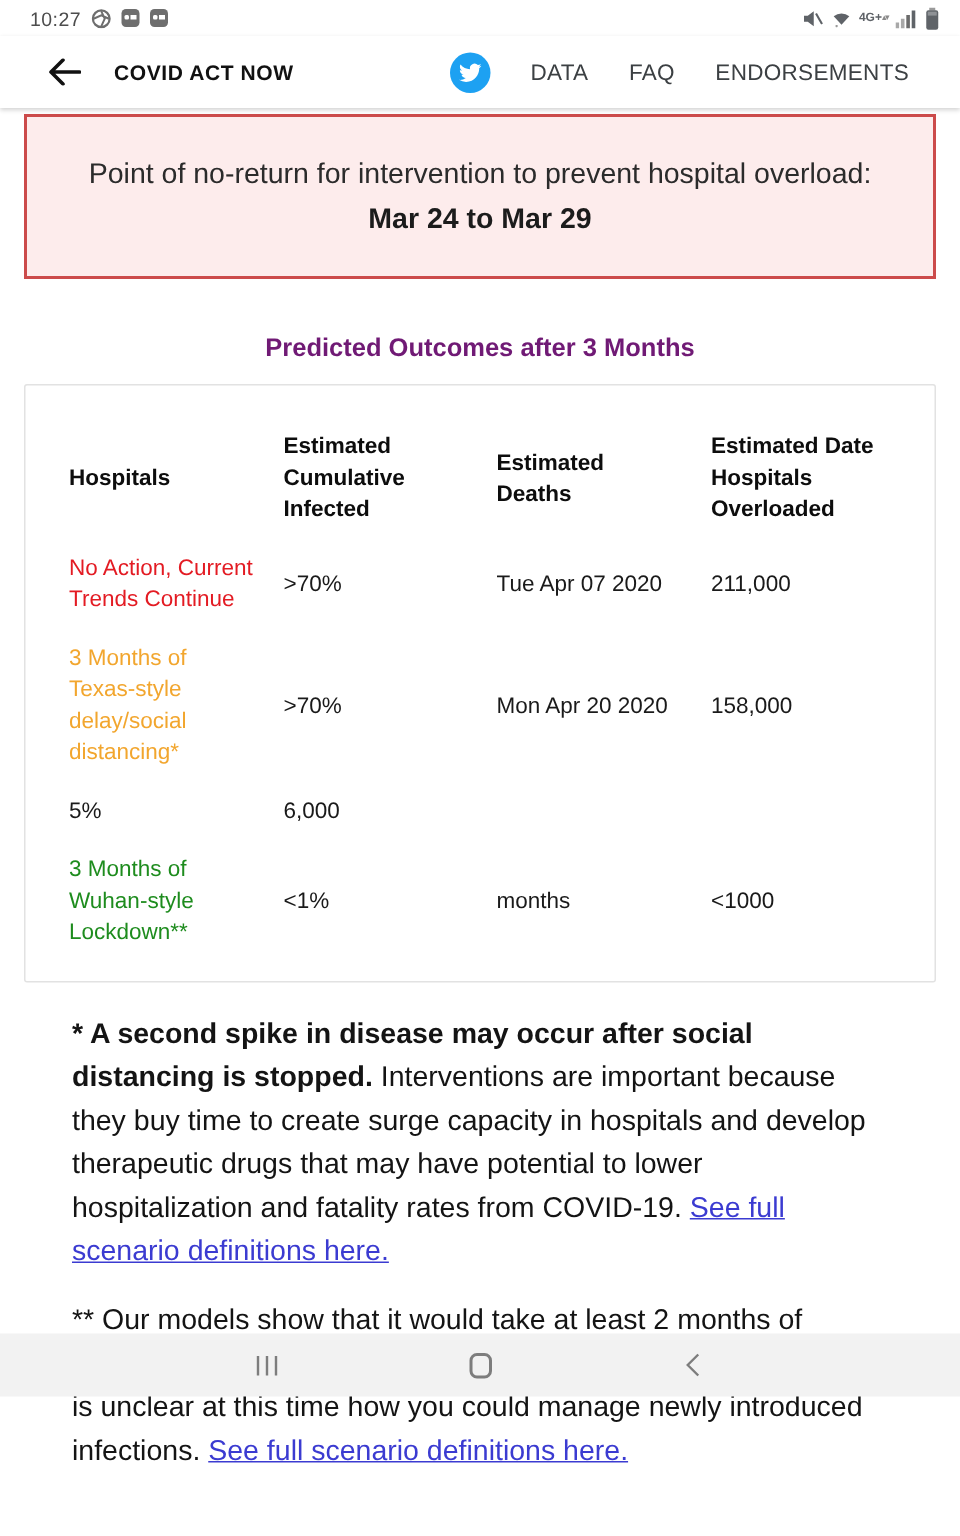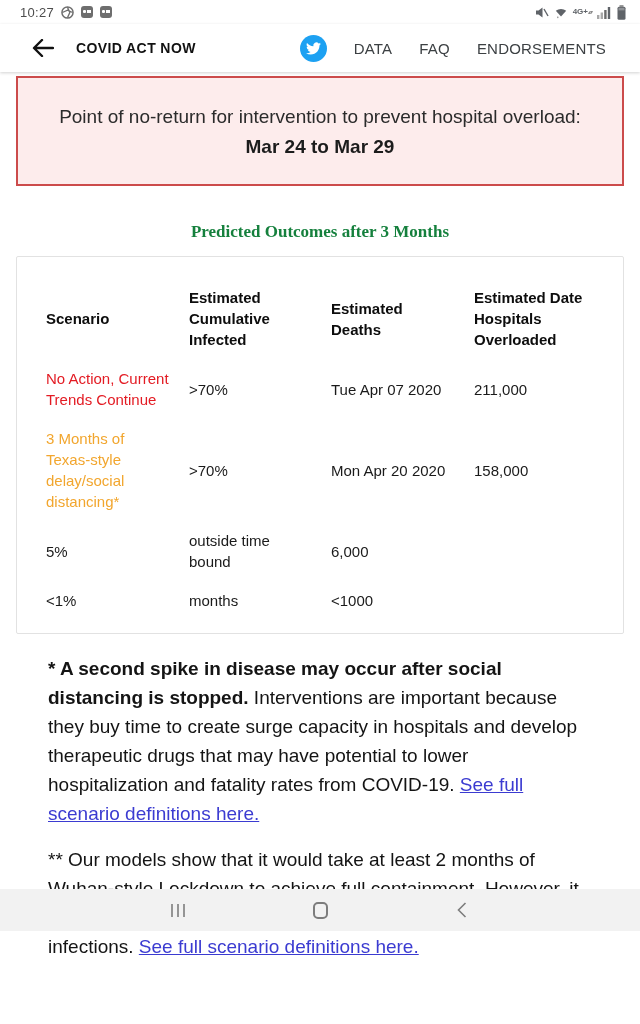--- a/index.html
+++ b/index.html
@@ -27,21 +27,21 @@
   .header-right { margin-left:auto; display:flex; align-items:center; gap:27px; }
   .tw-circle { width:27px; height:27px; border-radius:50%; background:#1da1f2; display:flex; align-items:center; justify-content:center; }
   .nav-link { font-size:15px; color:#3c4043; letter-spacing:.2px; cursor:pointer; }
 
   
   .alert-box { margin:4px 16px 0; border:2px solid #cc4b4b; background:#fdecec; text-align:center; padding:24px 30px 26px; }
   .alert-msg { font-size:19px; line-height:29px; color:#2b2b2b; }
   .alert-date { font-size:19px; font-weight:bold; color:#1c1c1c; margin-top:5px; }
 
   
-  .section-title { text-align:center; font-size:17px; font-weight:bold; color:#15803d; margin-top:36px;font-family:Liberation Serif, serif; }
+  .section-title { text-align:center; font-size:17px; font-weight:bold; color:#701a75; margin-top:36px; }
   .table-card { margin:14px 16px 0; border:1px solid #e2e2e2; border-radius:2px; background:#fff; padding:30px 20px 22px 29px; }
   .t-row { display:grid; grid-template-columns:143px 142px 143px 1fr; align-items:center; margin-bottom:18px; }
   .t-row:last-child { margin-bottom:0; }
   .t-cell { font-size:15px; line-height:21px; padding-right:18px; }
   .t-head .t-cell { font-weight:bold; color:#0d0d0d; }
   .scenario { font-weight:normal; }
 
   
   .footnote { margin:20px 48px 0; font-size:19px; line-height:29px; color:#141414; }
   .footnote + .footnote { margin-top:17px; }
@@ -129,21 +129,21 @@
 
   <div class="alert-box" style="border-color: rgb(204, 75, 75);">
     <div class="alert-msg">Point of no-return for intervention to prevent hospital overload:</div>
     <div class="alert-date">Mar 24 to Mar 29</div>
   </div>
 
   <h2 class="section-title">Predicted Outcomes after 3 Months</h2>
 
   <div class="table-card">
     <div class="t-row t-head">
-      <div class="t-cell">Scenario</div>
+      <div class="t-cell">Hospitals</div>
       <div class="t-cell">Estimated Cumulative Infected</div>
       <div class="t-cell">Estimated Deaths</div>
       <div class="t-cell">Estimated Date Hospitals Overloaded</div>
     </div>
 
     <div class="t-row">
       <div class="t-cell scenario" style="color: rgb(227, 27, 35);">No Action, Current Trends Continue</div>
       <div class="t-cell">&gt;70%</div>
       <div class="t-cell">Tue Apr 07 2020</div>
       <div class="t-cell">211,000</div>
@@ -151,25 +151,25 @@
 
     <div class="t-row">
       <div class="t-cell scenario" style="color: rgb(242, 166, 46);">3 Months of Texas-style delay/social distancing*</div>
       <div class="t-cell">&gt;70%</div>
       <div class="t-cell">Mon Apr 20 2020</div>
       <div class="t-cell">158,000</div>
     </div>
 
     <div class="t-row">
       <div class="t-cell">5%</div>
-      <div class="t-cell">outside time bound</div>
       <div class="t-cell">6,000</div>
     </div>
 
     <div class="t-row">
+      <div class="t-cell scenario" style="color: rgb(30, 140, 30);">3 Months of Wuhan-style Lockdown**</div>
       <div class="t-cell">&lt;1%</div>
       <div class="t-cell">months</div>
       <div class="t-cell">&lt;1000</div>
     </div>
   </div>
 
   <p class="footnote">
     <span class="fn-bold">* A second spike in disease may occur after social distancing is stopped.</span><span> Interventions are important because they buy time to create surge capacity in hospitals and develop therapeutic drugs that may have potential to lower hospitalization and fatality rates from COVID-19. </span><span class="fn-link">See full scenario definitions here.</span>
   </p>
 

